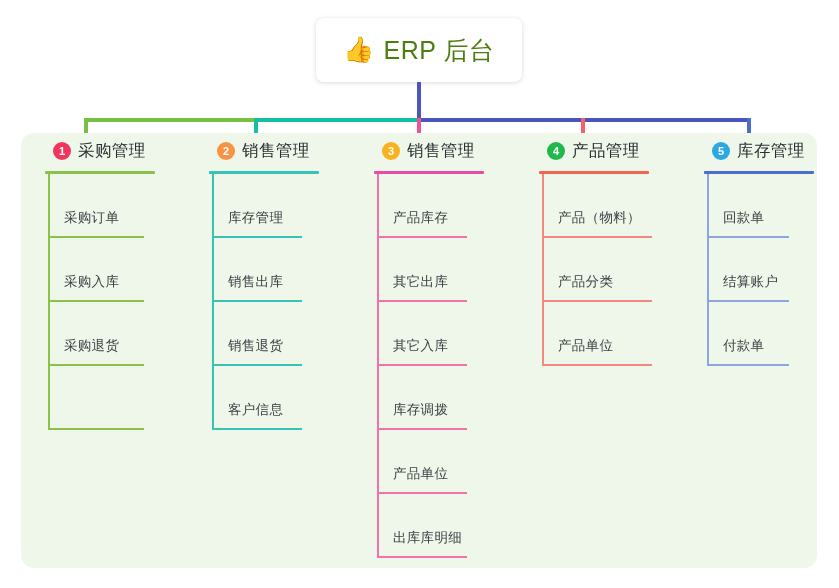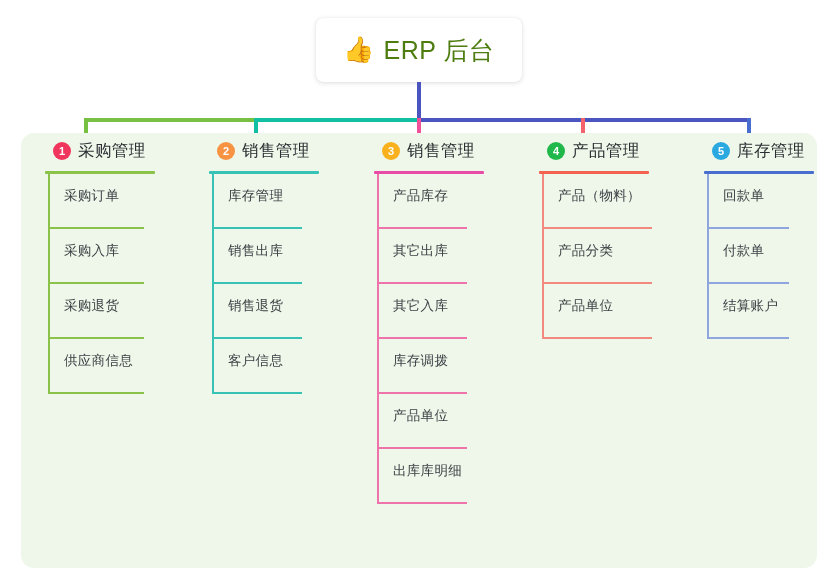--- a/index.html
+++ b/index.html
@@ -105,25 +105,25 @@
     border-radius: 1px;
     margin-top: 2px;
   }
 
   .items {
     position: relative;
     margin-top: 0;
   }
   .item {
     position: relative;
-    height: 55px;
+    height: 64px;
     box-sizing: border-box;
     padding-left: 28px;
     display: flex;
-    align-items: center;
+    align-items: flex-end;
   }
   .item .spine {
     position: absolute;
     left: 12px;
     top: 0;
     bottom: 0;
     width: 2px;
   }
   .item .rule {
     position: absolute;
@@ -180,21 +180,20 @@
           <span class="item-label">采购入库</span>
         </div>
         <div class="item">
           <span class="spine" style="background: rgb(138, 194, 74);"></span>
           <span class="rule" style="background: rgb(138, 194, 74); width: 96px;"></span>
           <span class="item-label">采购退货</span>
         </div>
         <div class="item">
           <span class="spine" style="background: rgb(138, 194, 74);"></span>
           <span class="rule" style="background: rgb(138, 194, 74); width: 96px;"></span>
-          <span class="item-label">供应商信息</span>
         </div>
       </div>
     </div>
     <div class="column" style="left: 200px;">
       <div class="col-head">
         <span class="badge" style="background: rgb(247, 147, 66);">2</span>
         <span class="col-title">销售管理</span>
       </div>
       <div class="col-rule" style="background: rgb(55, 194, 182); width: 110px; margin-left: 9px;"></div>
       <div class="items">
@@ -291,22 +290,22 @@
       <div class="col-rule" style="background: rgb(74, 110, 208); width: 110px; margin-left: 9px;"></div>
       <div class="items">
         <div class="item">
           <span class="spine" style="background: rgb(143, 165, 222);"></span>
           <span class="rule" style="background: rgb(143, 165, 222); width: 82px;"></span>
           <span class="item-label">回款单</span>
         </div>
         <div class="item">
           <span class="spine" style="background: rgb(143, 165, 222);"></span>
           <span class="rule" style="background: rgb(143, 165, 222); width: 82px;"></span>
-          <span class="item-label">付款单</span>
+          <span class="item-label">结算账户</span>
         </div>
         <div class="item">
           <span class="spine" style="background: rgb(143, 165, 222);"></span>
           <span class="rule" style="background: rgb(143, 165, 222); width: 82px;"></span>
-          <span class="item-label">结算账户</span>
+          <span class="item-label">付款单</span>
         </div>
       </div>
     </div>
   </div>
 
 </body></html>

